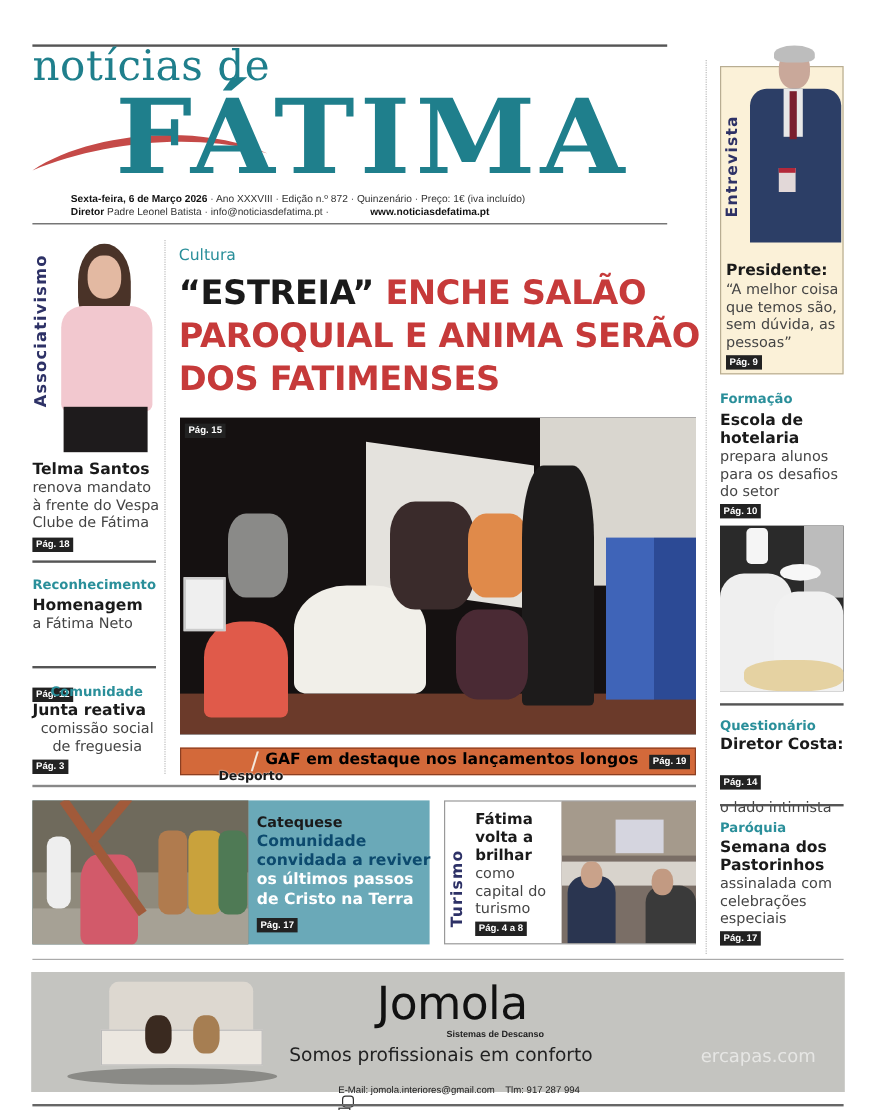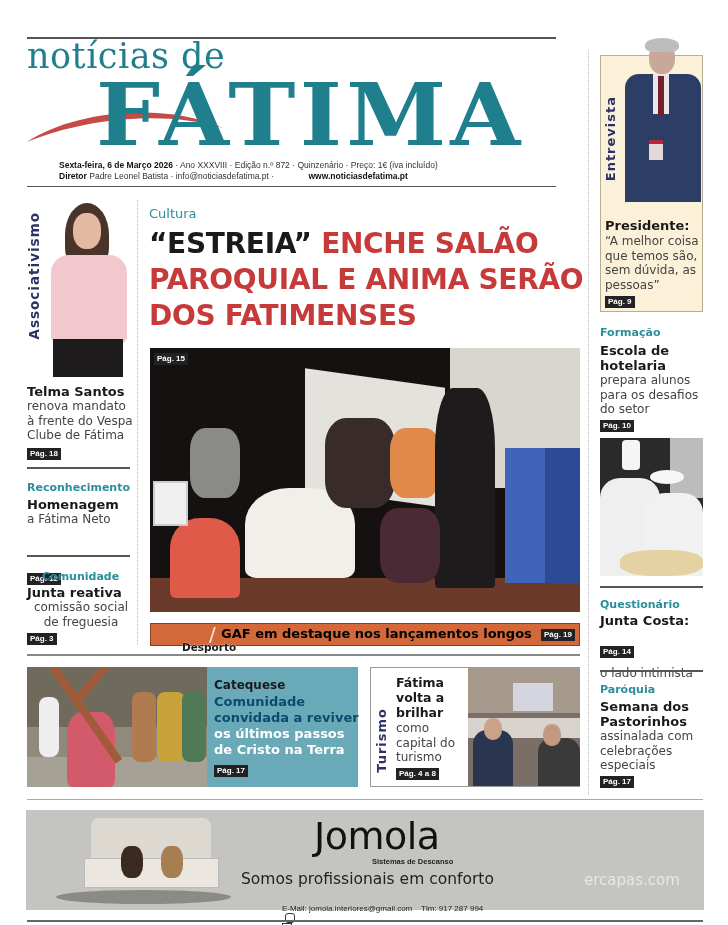--- a/index.html
+++ b/index.html
@@ -117,21 +117,21 @@
   <div style="position:absolute; left:70px; top:0; width:33px; height:60px; background:#bcbcbc;"></div>
   <div style="position:absolute; left:22px; top:2px; width:18px; height:30px; background:#f5f5f5; border-radius:4px;"></div>
   <div style="position:absolute; left:0; top:40px; width:60px; height:98px; background:#efefef; border-radius:20px 20px 0 0;"></div>
   <div style="position:absolute; left:50px; top:32px; width:34px; height:14px; background:#f7f7f7; border-radius:50%;"></div>
   <div style="position:absolute; left:45px; top:55px; width:58px; height:83px; background:#f1f1f1; border-radius:20px 20px 0 0;"></div>
   <div style="position:absolute; left:20px; top:112px; width:83px; height:26px; background:#e5d2a2; border-radius:40%;"></div>
 </div>
 
 <div class="rule" style="left:600px; top:586px; width:103px; height:1.5px;"></div>
 <div class="abs section-label" style="left:600px; top:598px;">Questionário</div>
-<div class="abs head-bold" style="left:600px; top:613px;">Junta Costa:</div>
+<div class="abs head-bold" style="left:600px; top:613px;">Diretor Costa:</div>
 <div class="abs body-light" style="left:600px; top:628px;margin-top:38px;">o lado intimista</div>
 <span class="abs pag" style="left:600px; top:646px;">Pág. 14</span>
 
 <div class="rule" style="left:600px; top:670px; width:103px; height:1.5px;"></div>
 <div class="abs section-label" style="left:600px; top:683px;">Paróquia</div>
 <div class="abs head-bold" style="left:600px; top:699px; width:110px;">Semana dos Pastorinhos</div>
 <div class="abs body-light" style="left:600px; top:729px; width:110px;">assinalada com celebrações especiais</div>
 <span class="abs pag" style="left:600px; top:776px;">Pág. 17</span>
 
 <div class="abs" style="left:27px; top:667px; width:331px; height:120px; background:#6aa9b8;">

